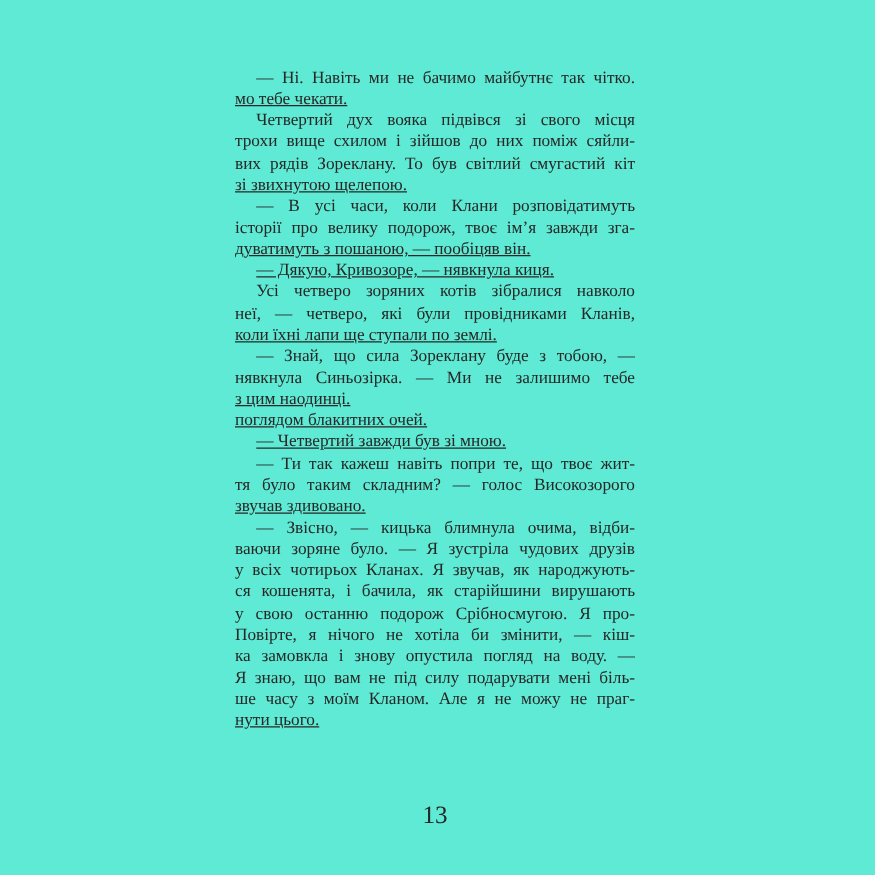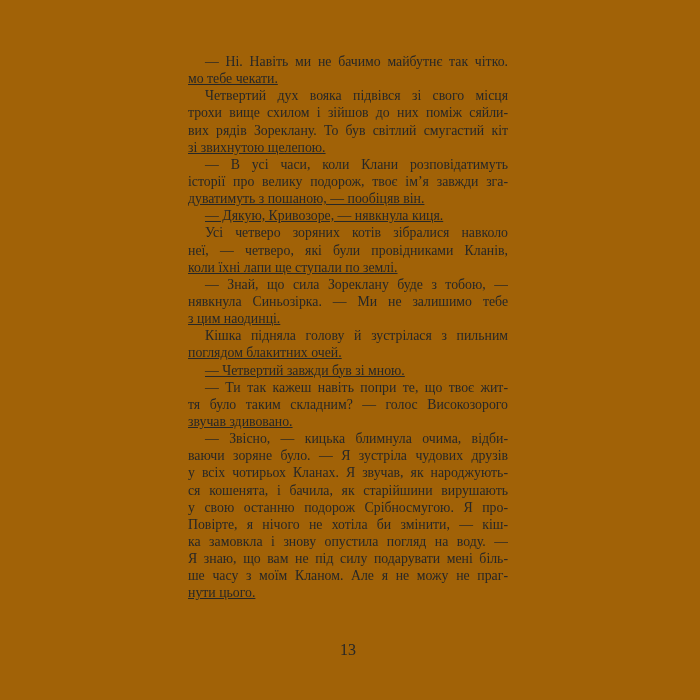--- a/index.html
+++ b/index.html
@@ -40,28 +40,28 @@
   .line.last {
     text-align-last: left;
     text-decoration: underline;
   }
   .page-number {
     position: absolute;
     left: 188px;
     top: 641px;
     width: 320px;
     text-align: center;
-    font-size: 16px;
+    font-size: 20px;
     color: #272727;
   }
 </style>
 </head>
 <body>
 
-<div class="page" style="background: #a16207;">
+<div class="page" style="background: #5eead4;">
   <div class="text-block" id="text-block" style="color: rgb(39, 39, 39);">
       <div class="paragraph">
         <div class="line first">— Ні. Навіть ми не бачимо майбутнє так чітко.</div>
         <div class="line last">мо тебе чекати.</div>
       </div>
       <div class="paragraph">
         <div class="line first">Четвертий дух вояка підвівся зі свого місця</div>
         <div class="line">трохи вище схилом і зійшов до них поміж сяйли-</div>
         <div class="line">вих рядів Зореклану. То був світлий смугастий кіт</div>
         <div class="line last">зі звихнутою щелепою.</div>
@@ -78,21 +78,20 @@
         <div class="line first">Усі четверо зоряних котів зібралися навколо</div>
         <div class="line">неї, — четверо, які були провідниками Кланів,</div>
         <div class="line last">коли їхні лапи ще ступали по землі.</div>
       </div>
       <div class="paragraph">
         <div class="line first">— Знай, що сила Зореклану буде з тобою, —</div>
         <div class="line">нявкнула Синьозірка. — Ми не залишимо тебе</div>
         <div class="line last">з цим наодинці.</div>
       </div>
       <div class="paragraph">
-        <div class="line first">Кішка підняла голову й зустрілася з пильним</div>
         <div class="line last">поглядом блакитних очей.</div>
       </div>
       <div class="paragraph">
         <div class="line first last">— Четвертий завжди був зі мною.</div>
       </div>
       <div class="paragraph">
         <div class="line first">— Ти так кажеш навіть попри те, що твоє жит-</div>
         <div class="line">тя було таким складним? — голос Високозорого</div>
         <div class="line last">звучав здивовано.</div>
       </div>

